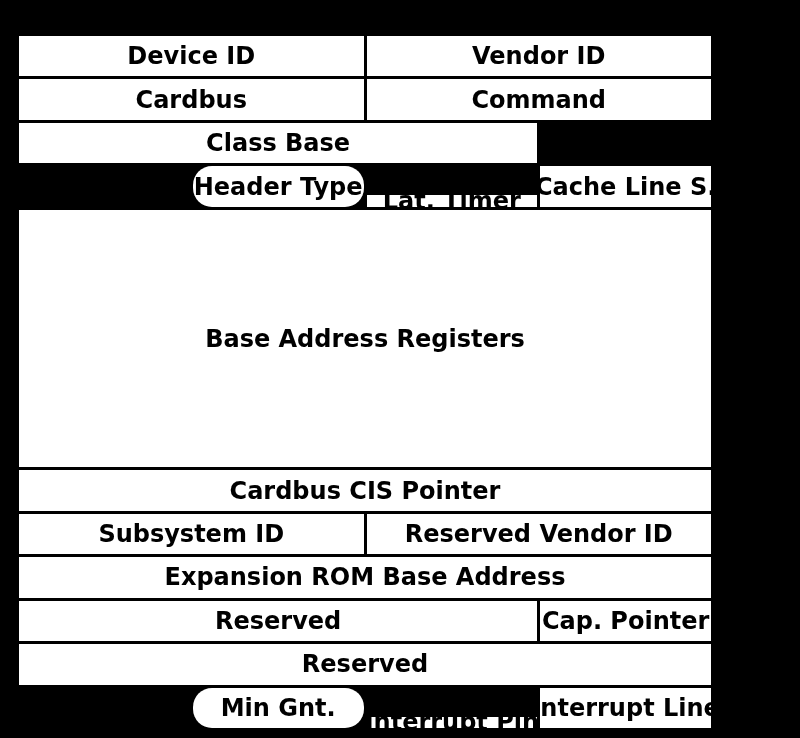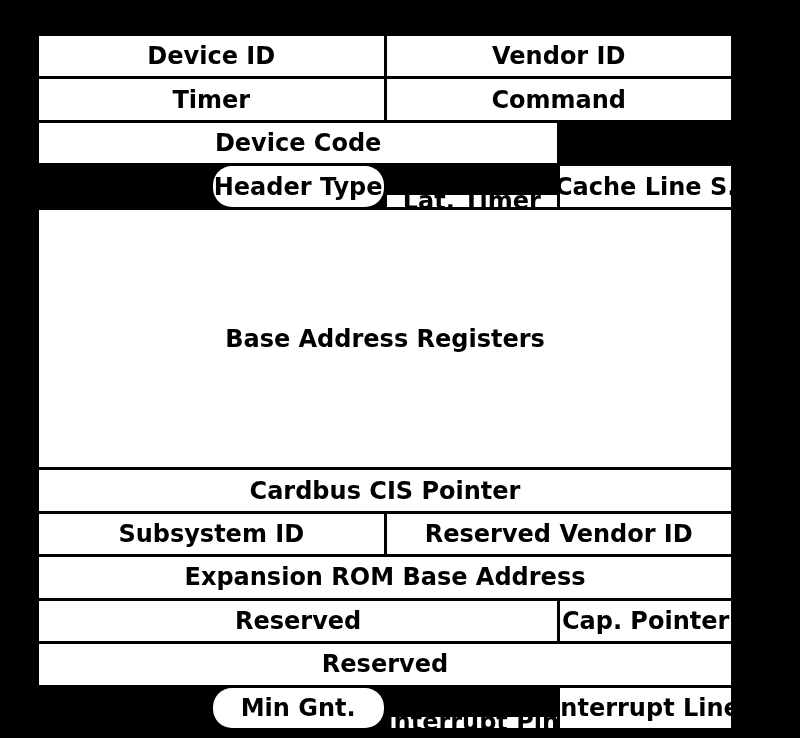--- a/index.html
+++ b/index.html
@@ -10,21 +10,21 @@
   .stage {
     position: relative;
     width: 800px;
     height: 738px;
     background: #000000;
     overflow: hidden;
     font-family: "DejaVu Sans", "Liberation Sans", sans-serif;
   }
   .pci-table {
     position: absolute;
-    left: 36px;
+    left: 16px;
     top: 33px;
     width: 698px;
     height: 698px;
     box-sizing: border-box;
     background: #000000;      
     padding: 3px;
     display: grid;
     grid-template-columns: repeat(4, 1fr);
     grid-template-rows: repeat(16, 1fr);
     gap: 3px;
@@ -55,24 +55,24 @@
 </style>
 </head>
 <body>
 
 <div class="stage">
   <div class="pci-table">
 
     <div class="cell c12">Device ID</div>
     <div class="cell c34">Vendor ID</div>
 
-    <div class="cell c12">Timer</div>
+    <div class="cell c12">Cardbus</div>
     <div class="cell c34">Command</div>
 
-    <div class="cell c123">Device Code</div>
+    <div class="cell c123">Class Base</div>
 
     <div class="cell c2">Header Type</div>
     <div class="cell c3">Lat. Timer</div>
     <div class="cell c4">Cache Line S.</div>
 
     <div class="cell cfull r5_6">Base Address Registers</div>
 
     <div class="cell cfull">Cardbus CIS Pointer</div>
 
     <div class="cell c12">Subsystem ID</div>

